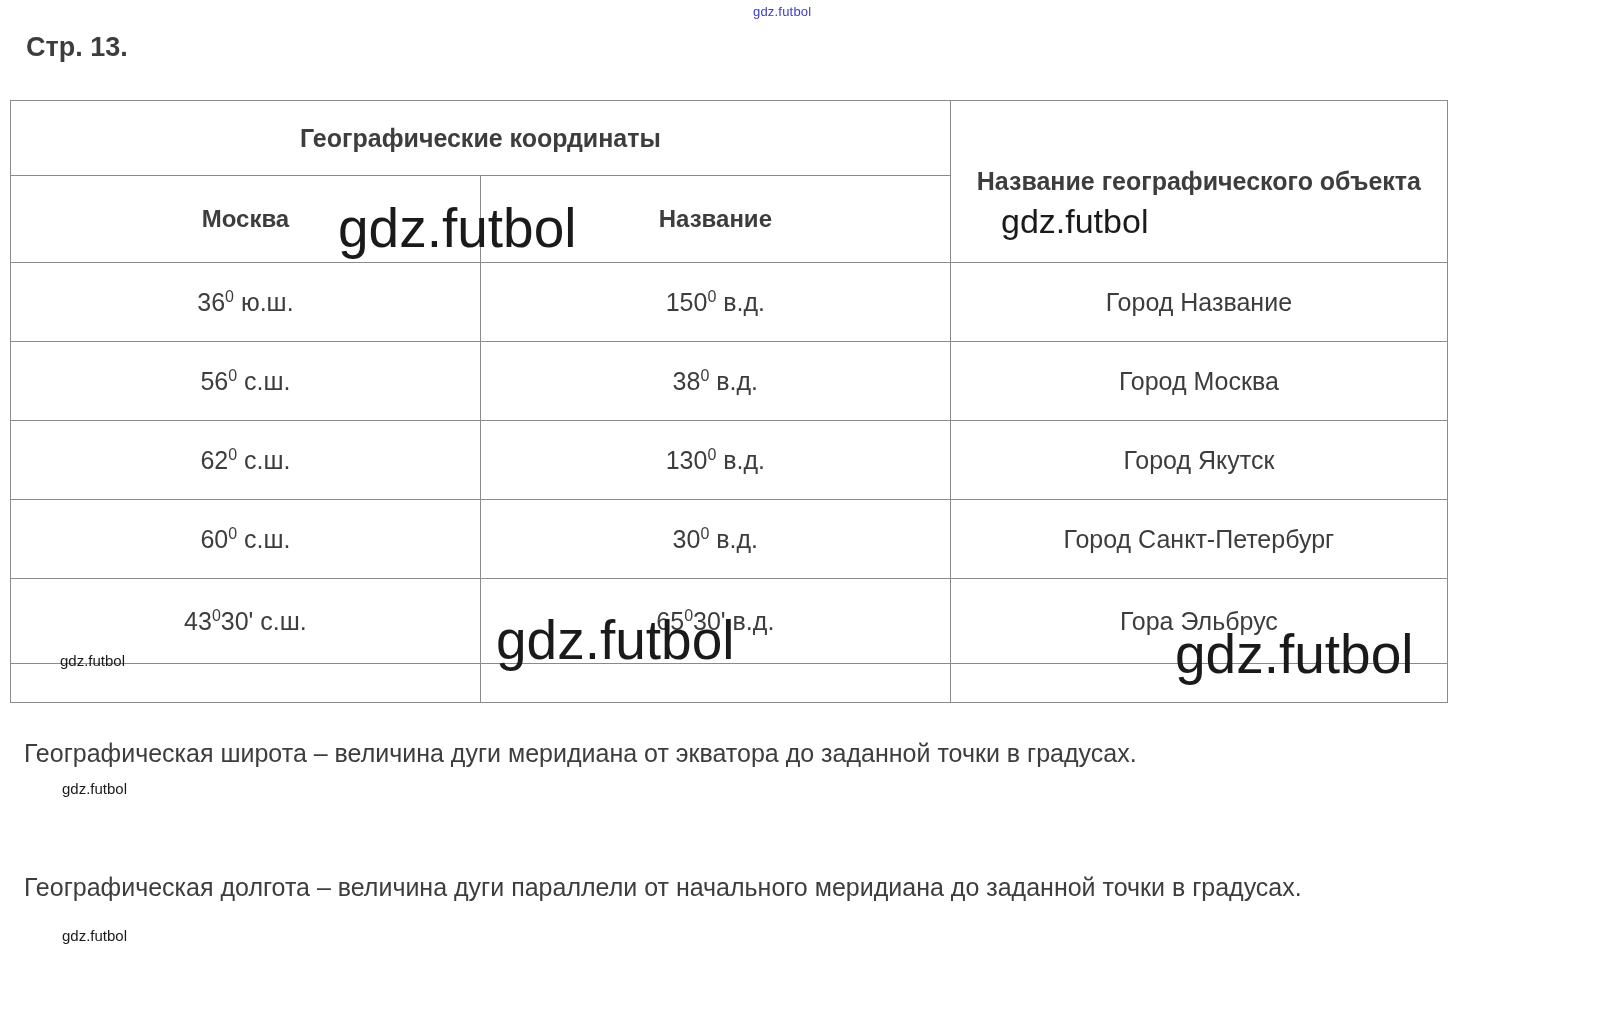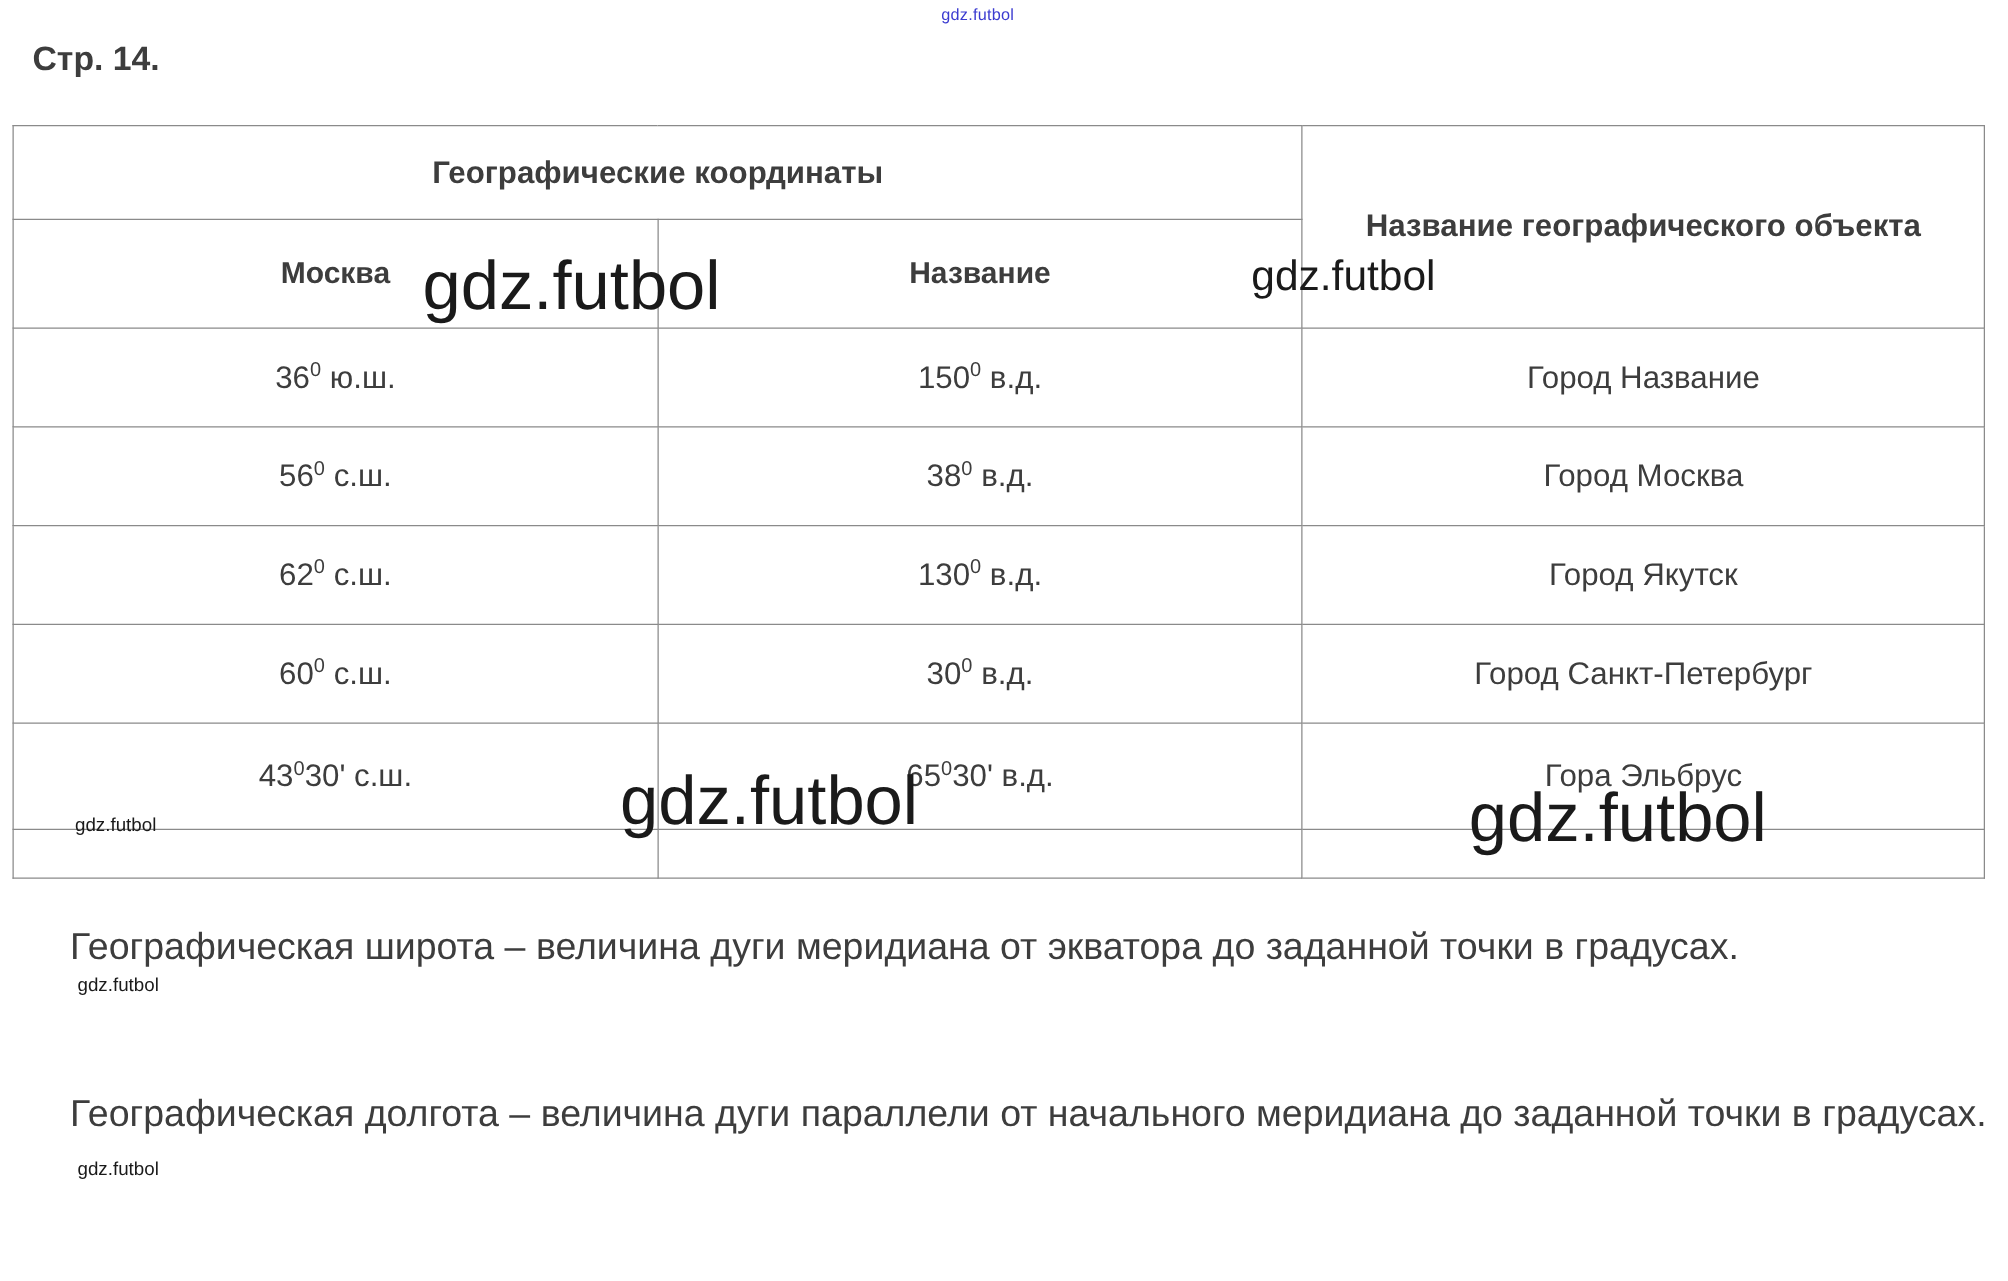--- a/index.html
+++ b/index.html
@@ -34,21 +34,21 @@
     font-size: 27px;
     font-weight: bold;
     color: #3d3d3d;
   }
 
   
   .tbl-wrap {
     position: absolute;
     left: 10px;
     top: 100px;
-    width: 1578px;
+    width: 1438px;
   }
   table.coords {
     border-collapse: collapse;
     width: 100%;
     table-layout: fixed;
   }
   table.coords td, table.coords th {
     border: 1px solid #8a8a8a;
     font-weight: normal;
     color: #3d3d3d;
@@ -91,24 +91,23 @@
   .col-obj { width: 34.6%; }
 
   
   td.filler { height: 38px; border-top: 1px solid #8a8a8a; }
 
   
   .para {
     position: absolute;
     left: 24px;
     width: 1540px;
-    font-size: 30px;
+    font-size: 25px;
     line-height: 1.85;
     color: #3d3d3d;
-    margin-left: 32px;
   }
   #para1 { top: 730px; }
   #para2 { top: 864px; }
 
   
   .wm {
     position: absolute;
     color: #1a1a1a;
     font-family: "Liberation Sans", sans-serif;
     white-space: nowrap;
@@ -124,21 +123,21 @@
   .wm-d { left: 1175px; top: 622px; }
   .wm-e { left: 60px; top: 652px; }
   .wm-f { left: 62px; top: 780px; }
   .wm-g { left: 62px; top: 927px; }
 </style>
 </head>
 <body>
 
 <div class="wm-top">gdz.futbol</div>
 
-<div class="page-label">Стр. 14.</div>
+<div class="page-label">Стр. 13.</div>
 
 <div class="tbl-wrap">
   <table class="coords">
     <colgroup>
       <col class="col-lat">
       <col class="col-lon">
       <col class="col-obj">
     </colgroup>
     <tbody>
       <tr>

